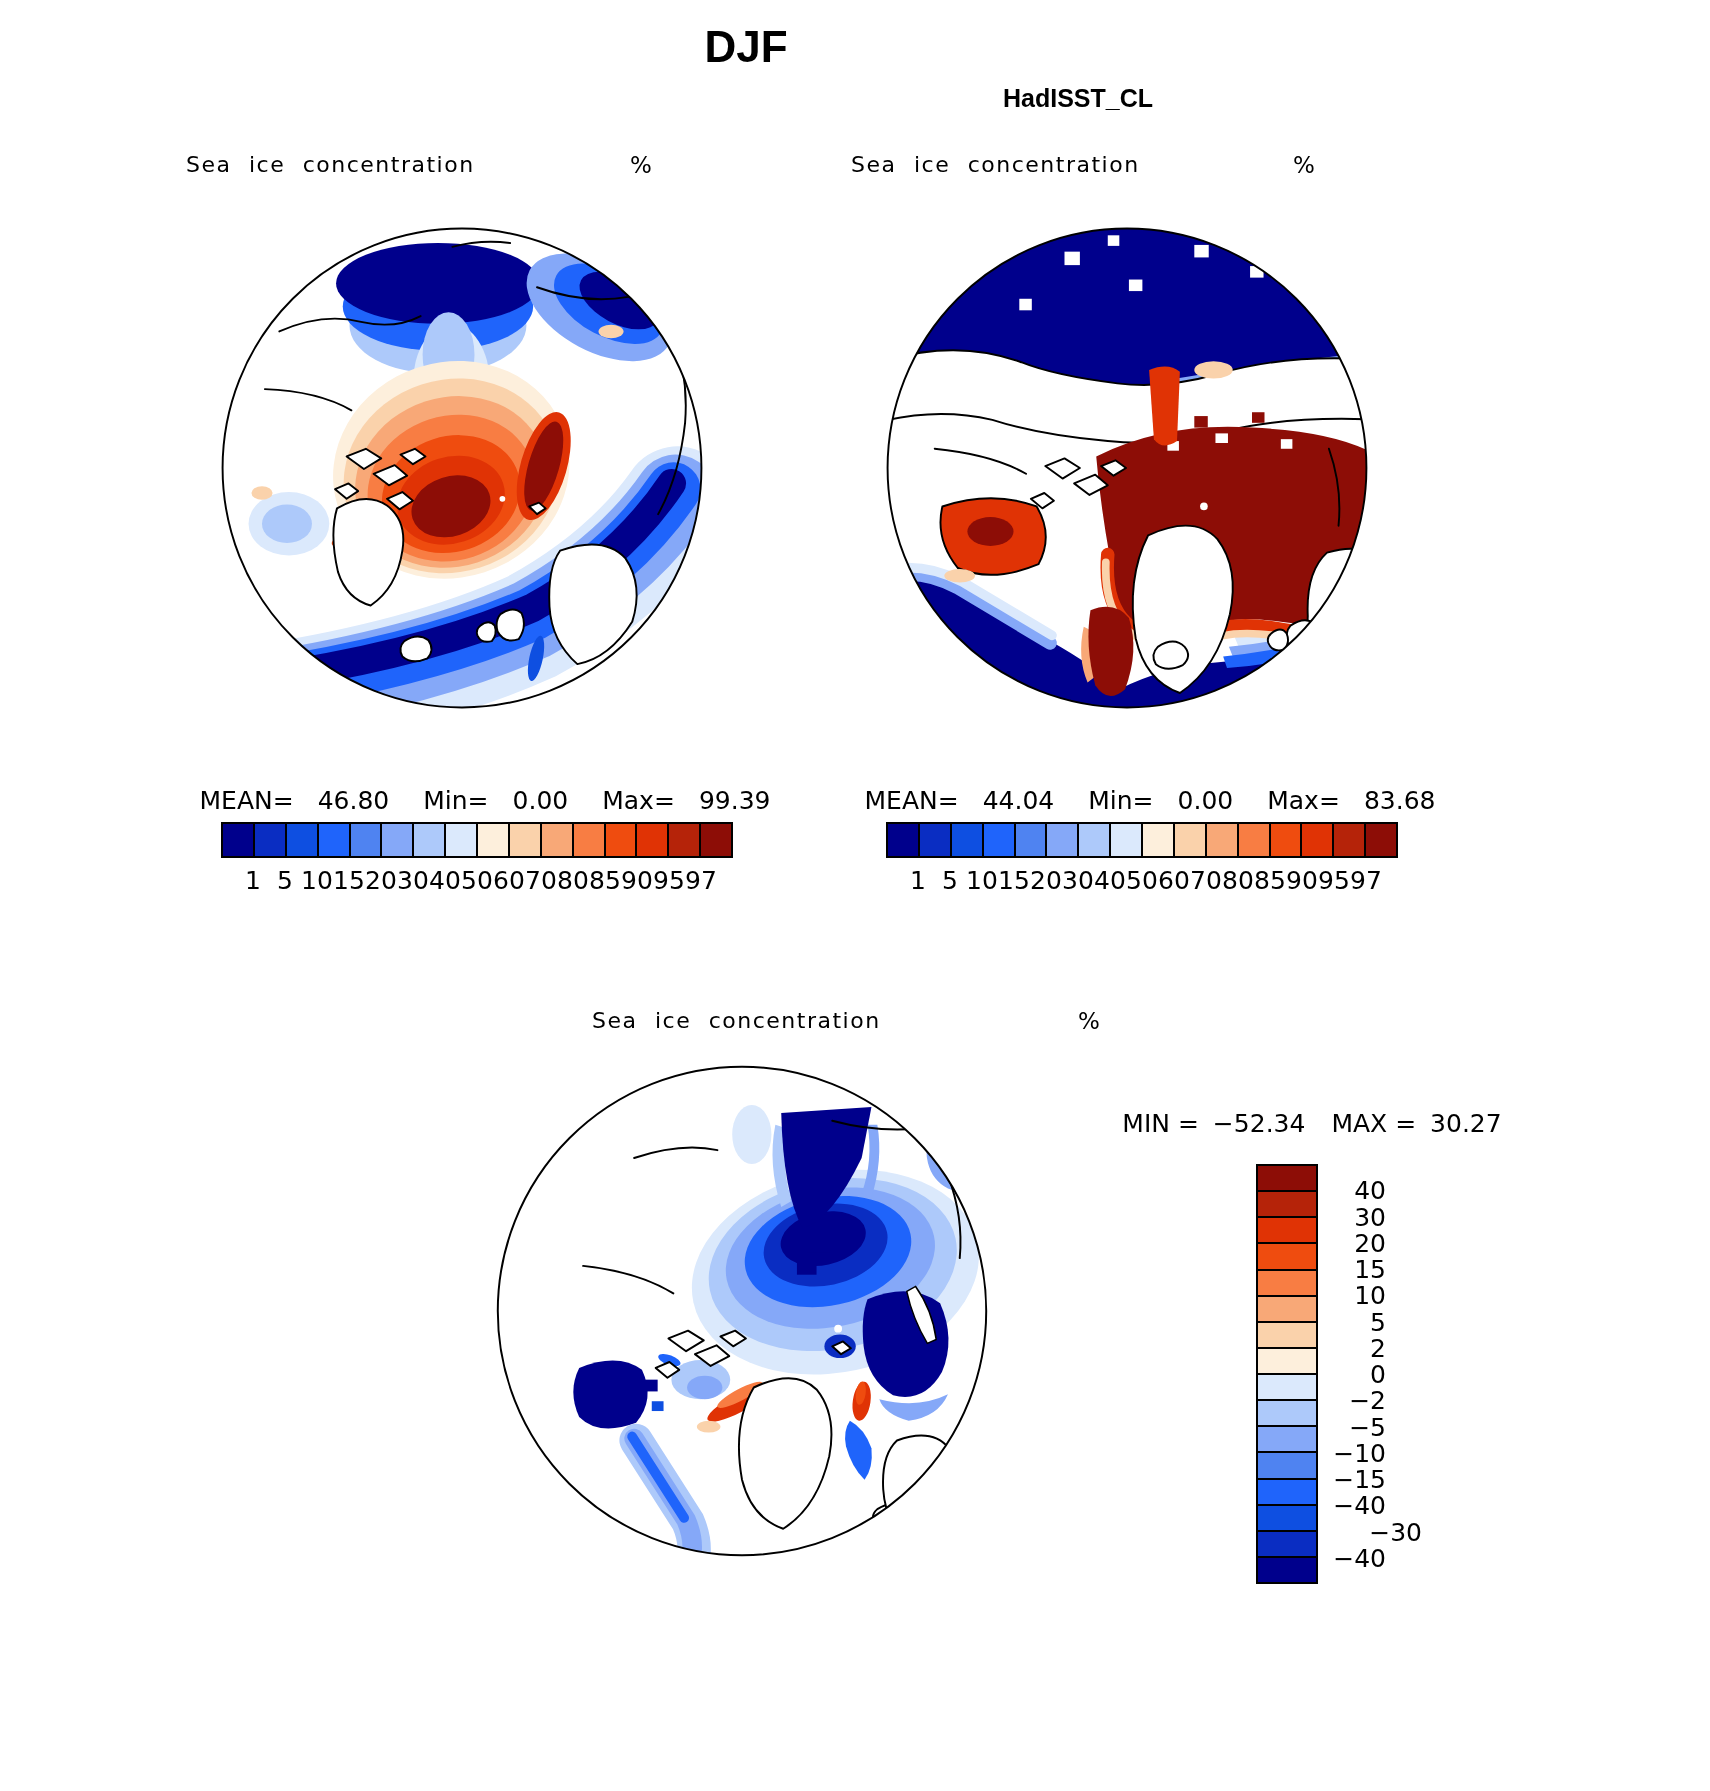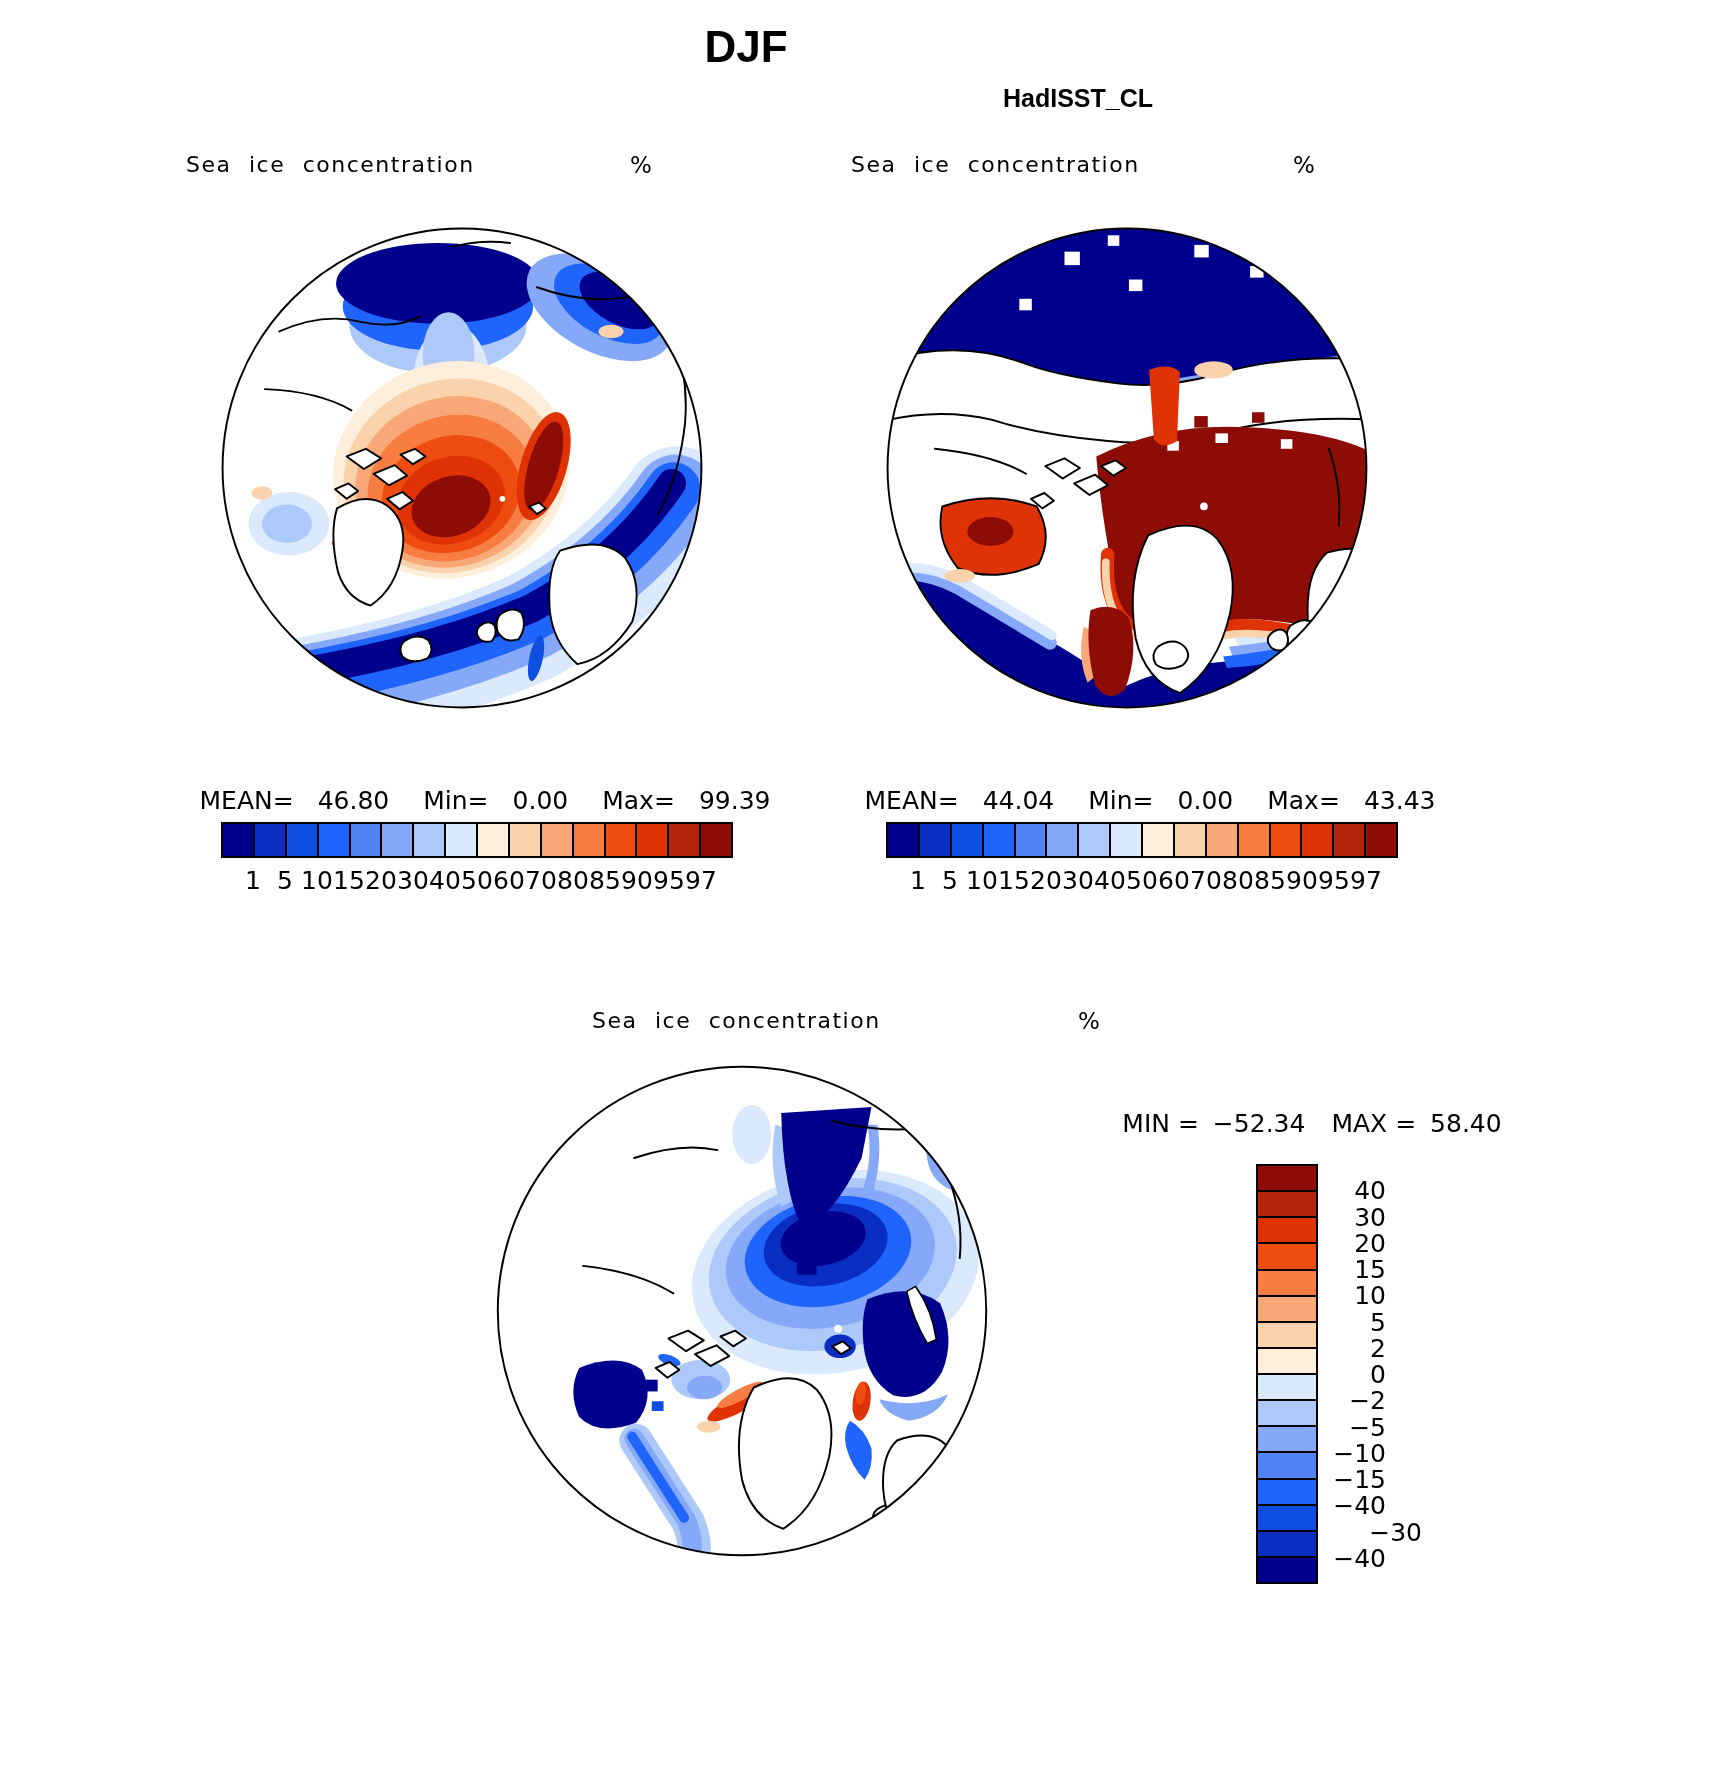--- a/index.html
+++ b/index.html
@@ -207,21 +207,21 @@
     <span class="val">0.00</span>
     <span class="lbl">Max=</span>
     <span class="val">99.39</span>
   </div>
   <div class="stats" style="left:1142px;top:786px;">
     <span class="lbl">MEAN=</span>
     <span class="val">44.04</span>
     <span class="lbl">Min=</span>
     <span class="val">0.00</span>
     <span class="lbl">Max=</span>
-    <span class="val">43.43</span>
+    <span class="val">83.68</span>
   </div>
 
   <div class="cbar h" style="left:221px;top:822px;width:512px;height:36px;">
       <div class="cb-cells">
         <div class="cb-cell" style="background: rgb(0, 0, 140);"></div>
         <div class="cb-cell" style="background: rgb(10, 45, 194);"></div>
         <div class="cb-cell" style="background: rgb(14, 79, 225);"></div>
         <div class="cb-cell" style="background: rgb(31, 100, 251);"></div>
         <div class="cb-cell" style="background: rgb(79, 131, 241);"></div>
         <div class="cb-cell" style="background: rgb(133, 168, 248);"></div>
@@ -288,21 +288,21 @@
       <span class="cb-label" style="left: 93.75%;">97</span>
     </div>
 
   <div class="field-label" style="left:592px;top:1008px;">Sea ice concentration</div>
   <div class="units-label" style="left:1078px;top:1008px;">%</div>
 
   <div class="minmax" style="left:1312px;top:1076px;margin-top:33px;">
     <span class="lbl">MIN =</span>
     <span class="val">−52.34</span>
     <span class="lbl">MAX =</span>
-    <span class="val">58.40</span>
+    <span class="val">30.27</span>
   </div>
 
   <svg class="map" style="left:487px;top:1056px;" width="510" height="510" viewBox="0 0 520 520" role="img">
     <defs>
         <clipPath id="clipC">
           <circle cx="260" cy="260" r="249"></circle>
         </clipPath>
       </defs>
     <g clip-path="url(#clipC)">
       <rect width="520" height="520" fill="#ffffff"></rect>

